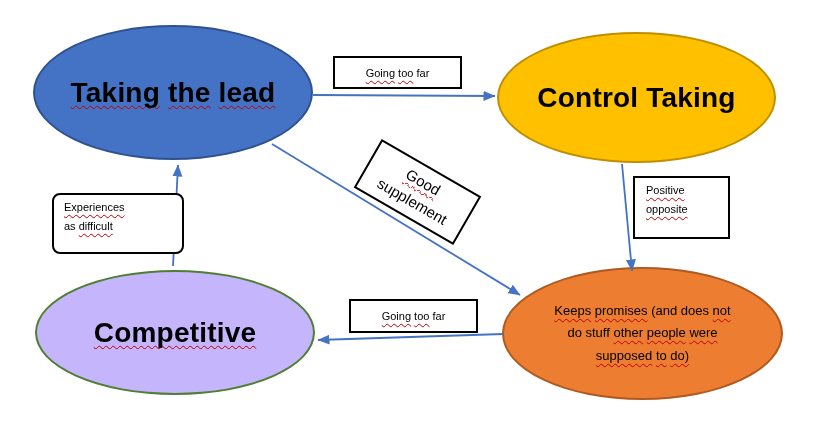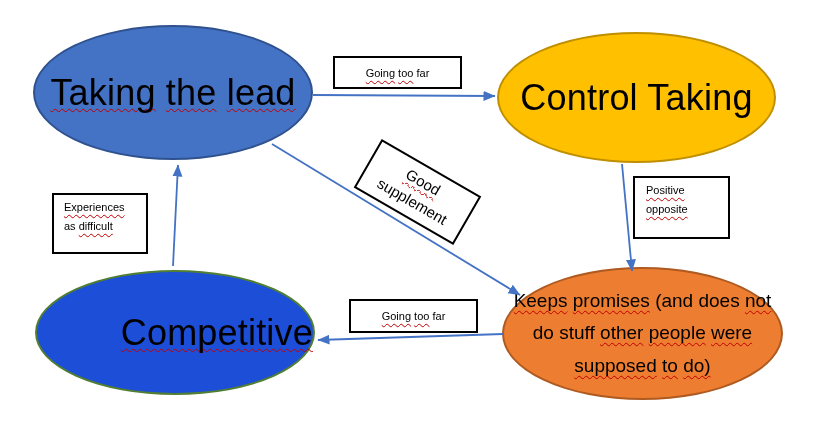--- a/index.html
+++ b/index.html
@@ -12,36 +12,36 @@
   .ellipse {
     position:absolute; border-radius:50%; border:2.5px solid;
     display:flex; align-items:center; justify-content:center;
     text-align:center; z-index:1; box-sizing:border-box;
   }
   #n-taking      { left:33px;  top:25px;  width:280px; height:135px; }
   #n-control     { left:497px; top:32px;  width:279px; height:131px; }
   #n-competitive { left:35px;  top:270px; width:280px; height:125px; }
   #n-keeps       { left:502px; top:267px; width:281px; height:133px; }
   .nlabel { white-space:pre-line; }
-  .big    { font-size:36px; letter-spacing:0.2px; }
-  #n-keeps .nlabel { font-size:19px; line-height:1.7; padding:0 4px; }
+  .big    { font-size:28px; letter-spacing:0.2px;font-weight:bold; }
+  #n-keeps .nlabel { font-size:13px; line-height:1.7; padding:0 4px; }
   
   svg.arrows { position:absolute; left:0; top:0; z-index:2; pointer-events:none; }
   
   .box {
     position:absolute; background:#fff; border:2px solid #000;
     box-sizing:border-box; font-size:11px; z-index:3;
   }
   .blabel { white-space:pre-line; }
   #b-gtf-top    { left:333px; top:56px;  width:129px; height:33px; display:flex; align-items:center; justify-content:center; }
   #b-good       { left:360px; top:164px; width:115px; height:56px; transform:rotate(30deg);
                   display:flex; align-items:center; justify-content:center; text-align:center;
                   font-size:15px; line-height:1.5; }
   #b-pos        { left:633px; top:176px; width:97px;  height:63px; padding:3px 12px 0 11px; line-height:1.76; }
-  #b-exp        { left:52px;  top:193px; width:96px; height:61px; padding:3px 0 0 10px; line-height:1.7; }
+  #b-exp        { left:52px;  top:193px; width:132px; height:61px; padding:3px 0 0 10px; line-height:1.7;border-radius:8px; }
   #b-gtf-bottom { left:349px; top:299px; width:129px; height:34px; display:flex; align-items:center; justify-content:center; }
   
   .sp {
     text-decoration-line:underline;
     text-decoration-style:wavy;
     text-decoration-color:var(--sp,#C00000);
     text-decoration-thickness:1px;
     text-underline-offset:3px;
     text-decoration-skip-ink:none;
   }
@@ -52,21 +52,21 @@
 <div class="canvas" style="--sp: #C00000; background: rgb(255, 255, 255);">
 
   <div class="ellipse" id="n-taking" style="background: rgb(68, 114, 196); border-color: rgb(47, 82, 143);">
     <div class="nlabel big"><span class="sp">Taking</span><span> </span><span class="sp">the</span><span> </span><span class="sp">lead</span></div>
   </div>
 
   <div class="ellipse" id="n-control" style="background: rgb(255, 192, 0); border-color: rgb(191, 143, 0);">
     <div class="nlabel big"><span>Control Taking</span></div>
   </div>
 
-  <div class="ellipse" id="n-competitive" style="background: #1d4ed8; border-color: rgb(80, 126, 50); justify-content: flex-end;">
+  <div class="ellipse" id="n-competitive" style="background: #c4b5fd; border-color: rgb(80, 126, 50);">
     <div class="nlabel big"><span class="sp">Competitive</span></div>
   </div>
 
   <div class="ellipse" id="n-keeps" style="background: rgb(237, 125, 49); border-color: rgb(174, 90, 33);">
     <div class="nlabel"><span class="sp">Keeps</span><span> </span><span class="sp">promises</span><span> (and does </span><span class="sp">not</span><span>
 </span><span>do stuff </span><span class="sp">other</span><span> </span><span class="sp">people</span><span> </span><span class="sp">were</span><span>
 </span><span class="sp">supposed</span><span> </span><span class="sp">to</span><span> </span><span class="sp">do)</span></div>
   </div>
 
   <svg class="arrows" width="828" height="423" viewBox="0 0 828 423">

